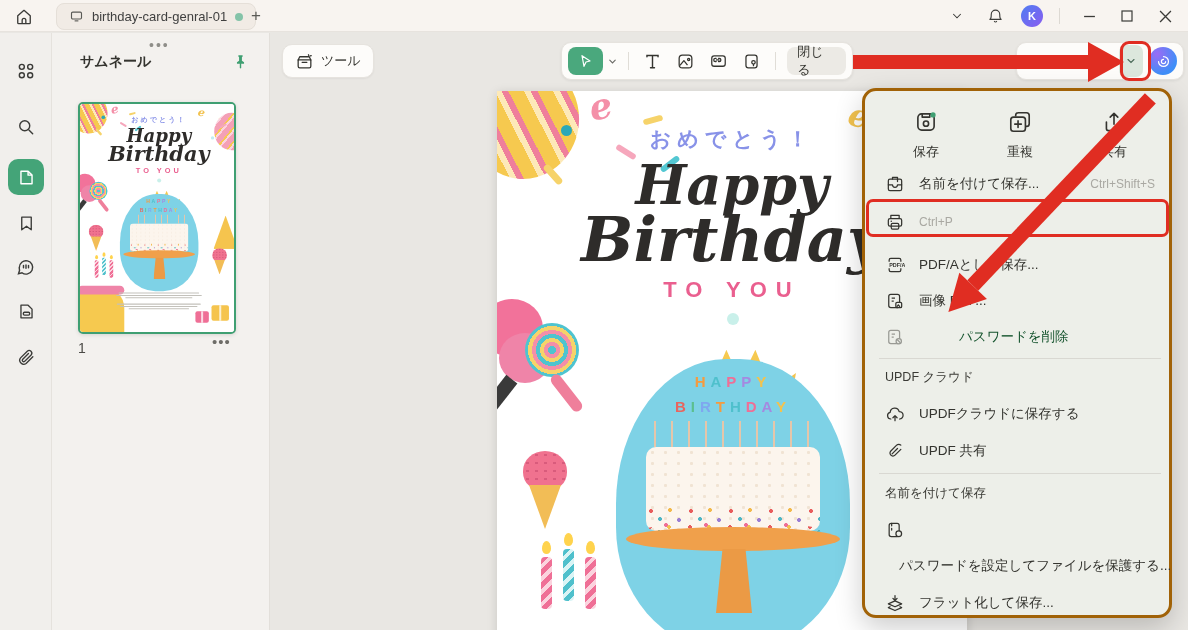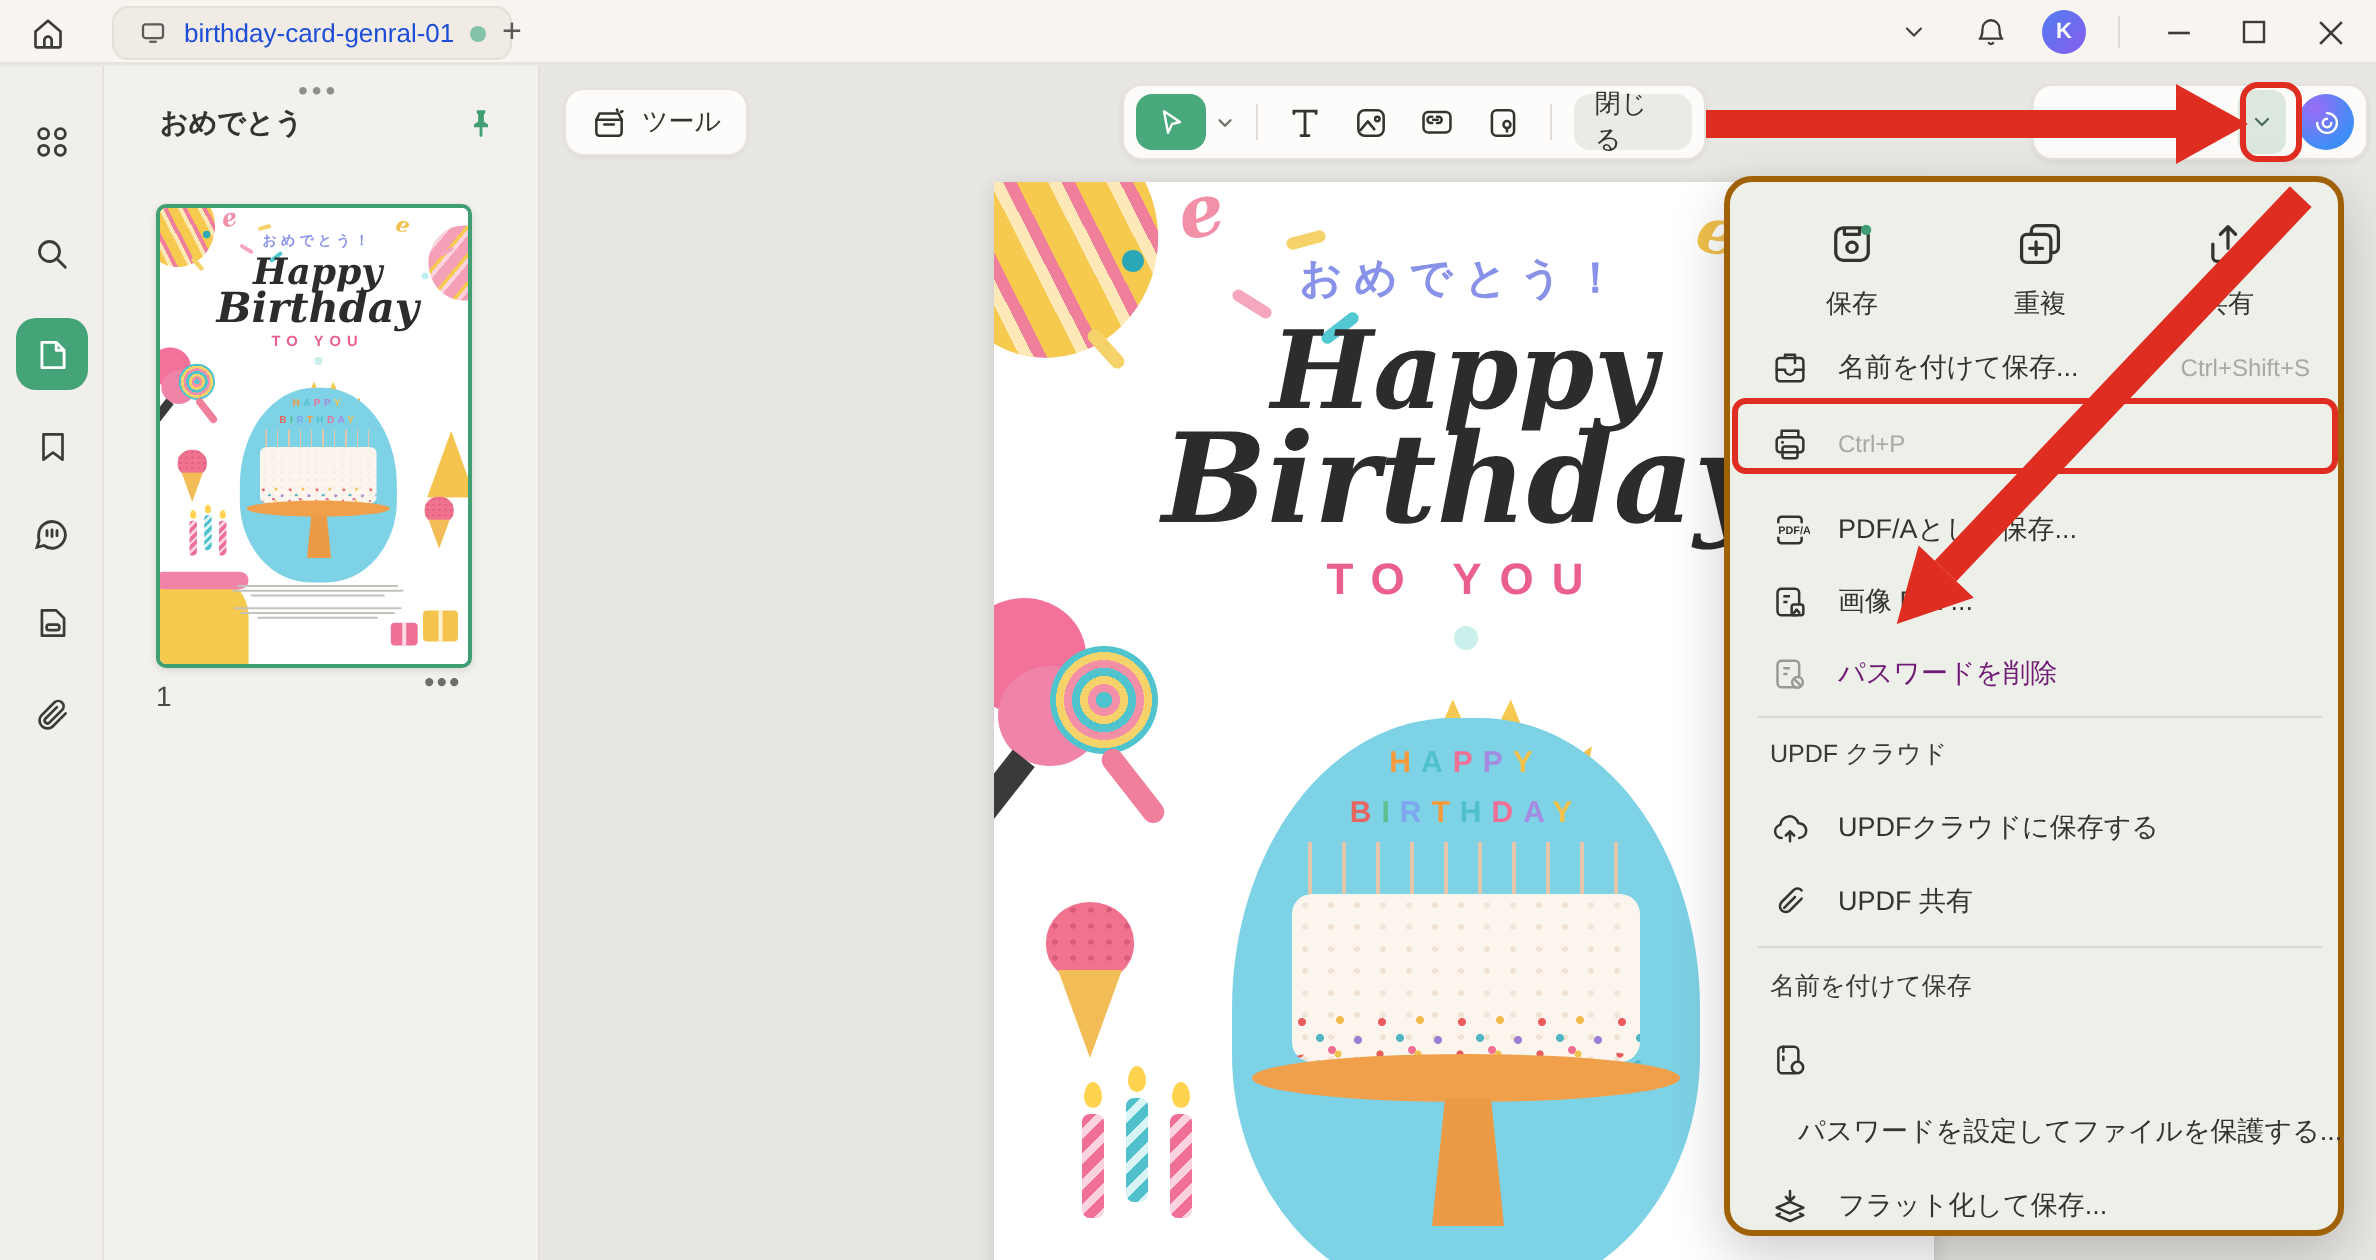--- a/index.html
+++ b/index.html
@@ -4,21 +4,21 @@
 <style>
   * { margin:0; padding:0; box-sizing:border-box; }
   html,body { width:1188px; height:630px; overflow:hidden; }
   body { font-family:"Liberation Sans","DejaVu Sans",sans-serif; color:#3b3b38; }
   #stage { position:relative; width:1188px; height:630px; background:#e9e7e3; overflow:hidden; }
 
   
   .titlebar { position:absolute; left:0; top:0; width:1188px; height:32px; background:#f8f4f0; border-bottom:1px solid #e7e3de; z-index:25; }
   .home-btn { position:absolute; left:12px; top:5px; width:24px; height:24px; display:flex; align-items:center; justify-content:center; }
   .tab { position:absolute; left:56px; top:3px; height:27px; background:#f1ebe5; border:1px solid #e5dfd8; border-radius:8px; display:flex; align-items:center; padding:0 12px; gap:8px; }
-  .tab-title { font-size:13px; color:#1d4ed8; }
+  .tab-title { font-size:13px; color:#404040; }
   .tab-dot { width:8px; height:8px; border-radius:50%; background:#84c3a8; }
   .tab-plus { position:absolute; left:246px; top:6px; width:20px; height:20px; color:#5a5a56; font-size:17px; line-height:19px; text-align:center; }
   .tb-right { position:absolute; right:0; top:0; height:32px; display:flex; align-items:center; }
   .tb-ico { width:24px; height:24px; display:flex; align-items:center; justify-content:center; margin-right:14px; }
   .avatar { width:22px; height:22px; border-radius:50%; background:linear-gradient(135deg,#4f7df2,#8a5cf0); color:#fff; font-size:11px; font-weight:bold; display:flex; align-items:center; justify-content:center; margin-right:16px; }
   .tb-sep { width:1px; height:16px; background:#ddd9d3; margin-right:14px; }
   .cap-btn { width:30px; height:28px; display:flex; align-items:center; justify-content:center; margin-right:8px; color:#3b3b38; }
 
   
   .rail { position:absolute; left:0; top:33px; width:52px; height:597px; background:#f1efec; border-right:1px solid #e5e2dd; z-index:6; }
@@ -94,21 +94,21 @@
   .thumb-clone { left:0 !important; top:0 !important; transform:scale(0.3355); transform-origin:0 0; box-shadow:none; z-index:1; }
 
   
   .menu { position:absolute; left:862px; top:88px; width:310px; height:530px; background:#edefe9; border:3px solid #a16207; border-radius:14px; box-shadow:0 10px 28px rgba(0,0,0,.20); z-index:30; }
   .quick-row { position:absolute; left:14px; top:12px; width:282px; display:flex; justify-content:space-around; }
   .quick { width:86px; display:flex; flex-direction:column; align-items:center; gap:8px; padding-top:6px; }
   .quick-label { font-size:13px; color:#34342f; }
   .mi { position:absolute; left:8px; width:294px; height:36px; display:flex; align-items:center; padding:0 12px; gap:14px; border-radius:8px; }
   .mi-label { font-size:13.5px; color:#34342f; flex:1; white-space:nowrap; }
   .mi-short { font-size:12px; color:#a9a8a2; }
-  .mi.disabled .mi-label { color:#701a75; }
+  .mi.disabled .mi-label { color:#14532d;margin-left:40px; }
   .mi.disabled svg { opacity:.45; }
   .m-sep { position:absolute; left:14px; width:282px; height:1px; background:#d9d8d2; }
   .m-header { position:absolute; left:20px; font-size:12.5px; font-weight:normal; color:#3a3a35; }
 
   
   .red-box-dd { position:absolute; left:1120px; top:41px; width:31px; height:40px; border:3.5px solid #e02d22; border-radius:9px; z-index:40; }
   .red-box-print { position:absolute; left:866px; top:199px; width:303px; height:38px; border:3px solid #e02d22; border-radius:7px; z-index:40; }
   .arrow1 { position:absolute; left:853px; top:55px; width:235px; height:14px; background:#e02d22; z-index:41; }
   .arrow1:after { content:""; position:absolute; right:-36px; top:-13px; border-left:36px solid #e02d22; border-top:20px solid transparent; border-bottom:20px solid transparent; }
   .arrow2 { position:absolute; left:1150px; top:90px; width:258px; height:15px; background:#e02d22; transform:rotate(133.5deg); transform-origin:0 8px; z-index:41; }
@@ -209,21 +209,21 @@
     </div>
     <div class="rail-item" style="top:306px">
       <svg width="19" height="19" viewBox="0 0 24 24" fill="none" stroke="#3b3b38" stroke-width="1.7" stroke-linecap="round">
           <path d="M20 11 11.5 19.5a5 5 0 0 1-7-7L13 4a3.4 3.4 0 0 1 4.8 4.8L9.5 17a1.8 1.8 0 0 1-2.5-2.5L14.5 7"></path>
         </svg>
     </div>
   </div>
 
   <div class="thumb-panel">
     <div class="panel-drag">•••</div>
-    <div class="panel-title">おめでとう</div>
+    <div class="panel-title">サムネール</div>
     <div class="pin-btn">
       <svg width="17" height="17" viewBox="0 0 24 24" fill="#3f9f72">
           <path d="M9 3h6v2l-1 1v5l3 2v2h-4v6l-1 1-1-1v-6H7v-2l3-2V6L9 5z"></path>
         </svg>
     </div>
     <div class="thumb-holder">
         <div class="bcard thumb-clone" style="left:497px;top:91px;">
     <div class="deco balloon-tl"></div>
     <div class="deco balloon-tr"></div>
     <span class="squiggle" style="left:92px;top:-6px;font-size:36px;color:#f48fa8;transform:rotate(-12deg)">e</span>

